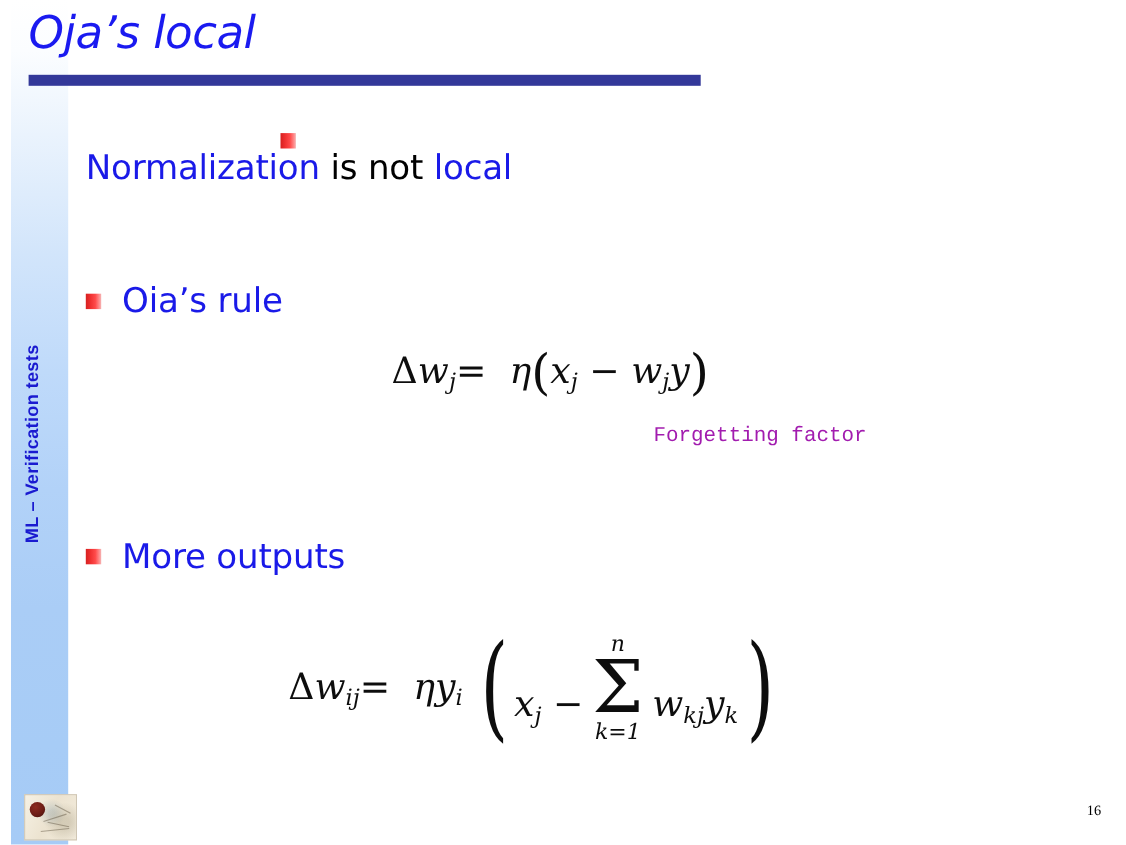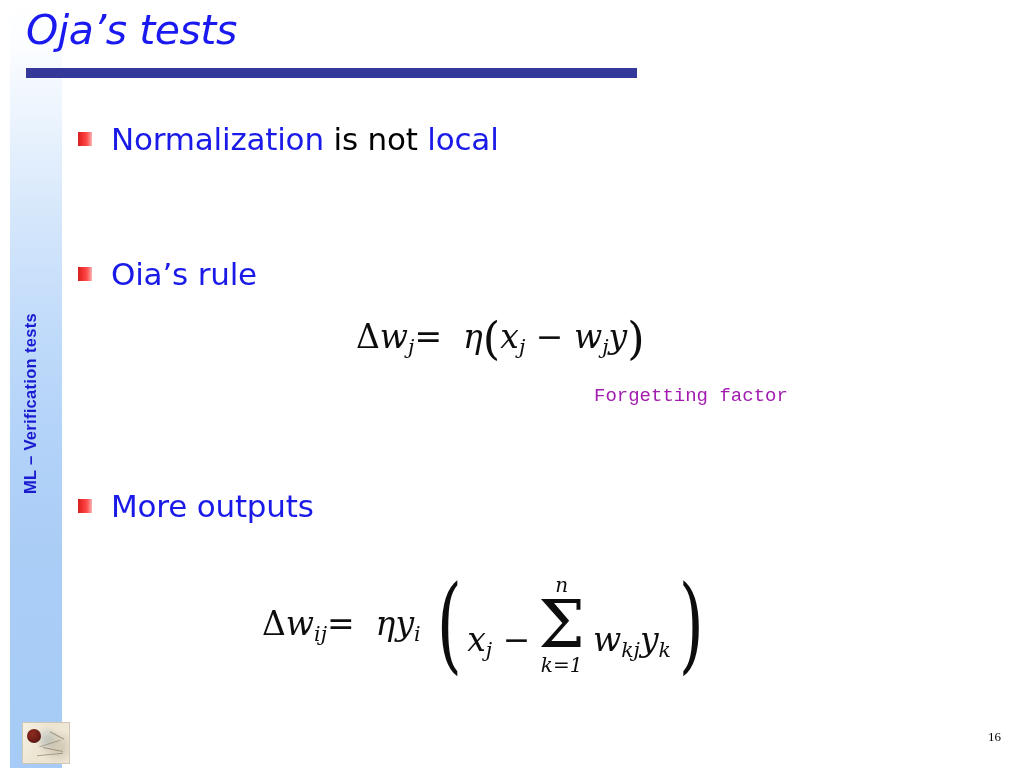--- a/index.html
+++ b/index.html
@@ -131,21 +131,21 @@
   }
   .bullet-text {
     font-family: "DejaVu Sans", sans-serif;
     font-size: 31px;
     color: #1a1ae8;
     white-space: nowrap;
     letter-spacing: -0.2px;
   }
   .bullet-text .plain { color: #000000; }
 
-  #bullet-1 { left: 78px; top: 121px; }
+  #bullet-1 { left: 78px; top: 121px; flex-direction: column; }
   #bullet-2 { left: 78px; top: 256px; }
   #bullet-3 { left: 78px; top: 488px; }
 
   
   .math {
     position: absolute;
     font-family: "DejaVu Serif", serif;
     color: #0d0d0d;
     white-space: nowrap;
   }
@@ -246,21 +246,21 @@
     <div id="sidebar-thumb">
       <div class="thumb-bg"></div>
       <div class="thumb-blob"></div>
       <div class="thumb-line tl1"></div>
       <div class="thumb-line tl2"></div>
       <div class="thumb-line tl3"></div>
       <div class="thumb-line tl4"></div>
     </div>
   </div>
 
-  <div id="title">Oja’s tests</div>
+  <div id="title">Oja’s local</div>
   <div id="title-rule"></div>
 
   <div class="bullet-row" id="bullet-1">
     <div class="bullet-marker"></div>
     <div class="bullet-text">
       <span>Normalization</span><span class="plain"> is not </span><span>local</span>
     </div>
   </div>
 
   <div class="bullet-row" id="bullet-2">

